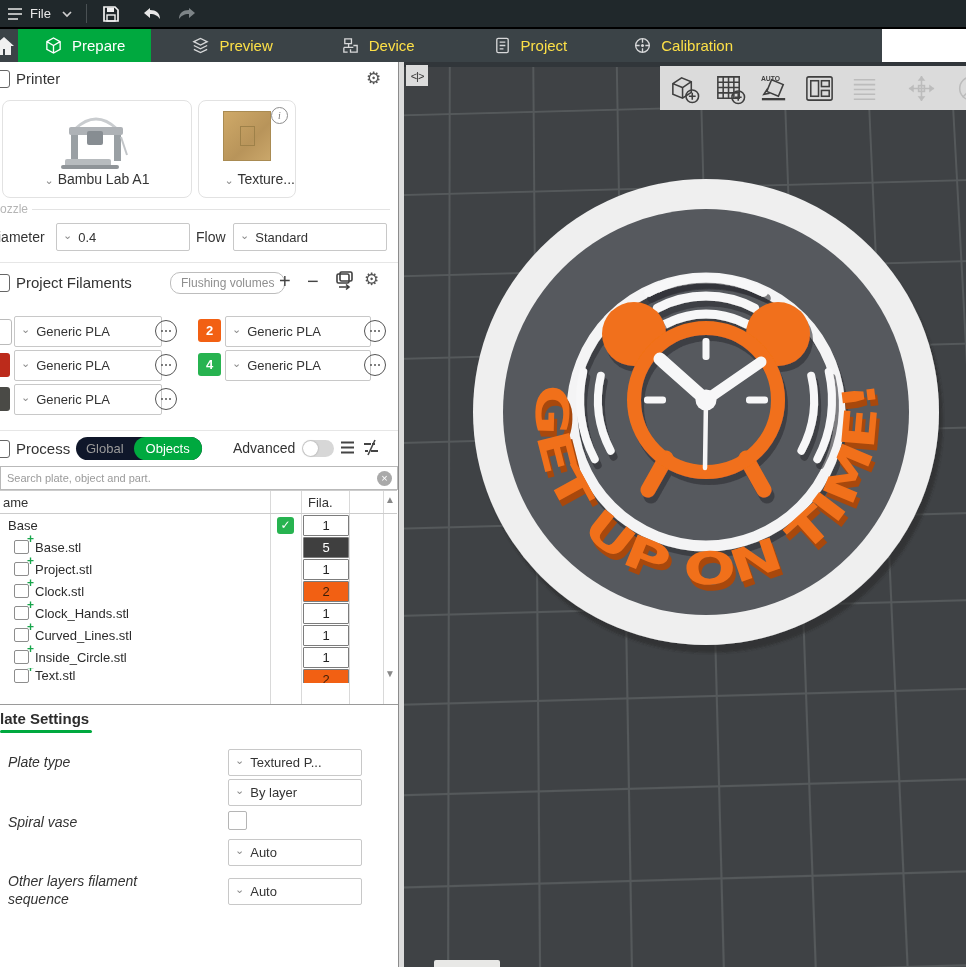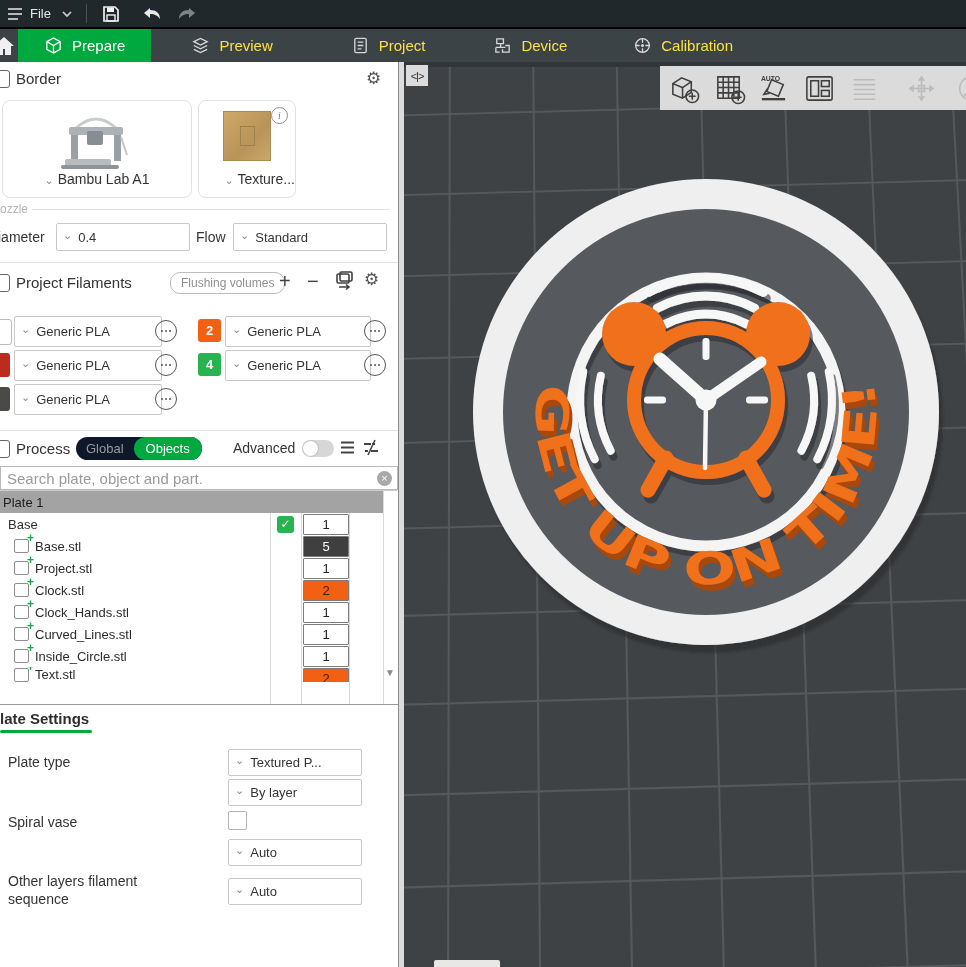--- a/index.html
+++ b/index.html
@@ -6,21 +6,21 @@
   body{width:966px;height:967px;overflow:hidden;background:#fff;
        font-family:"Liberation Sans","DejaVu Sans",sans-serif;color:#333;
        -webkit-font-smoothing:antialiased;position:relative;}
   .abs{position:absolute;}
   
   #topbar{left:0;top:0;width:966px;height:27px;background:#20282b;border-bottom:2px solid #000;}
   #topbar .mi{color:#e9e9e9;font-size:13px;display:flex;align-items:center;gap:6px;height:27px;}
   .tb-sep{left:86px;top:4px;width:1px;height:19px;background:#4a5154;}
   .tb-ic{width:18px;height:18px;}
   
-  #tabbar{left:0;top:29px;width:966px;height:33px;background:#3b4347;display:flex;align-items:stretch;}
+  #tabbar{left:0;top:29px;width:882px;height:33px;background:#3b4347;display:flex;align-items:stretch;}
   .tab{display:flex;align-items:center;gap:9px;padding:0 26px;color:#fde047;font-size:15px;cursor:default;}
   .tab.active{background:#00a93f;color:#fff;}
   .tab svg{width:19px;height:19px;}
   #home-ic{width:26px;display:flex;align-items:center;margin-left:-8px;}
   
   #panel{left:0;top:62px;width:398px;height:905px;background:#fff;}
   .hdr{font-size:15px;color:#333;}
   .gear{font-size:17px;color:#555;}
   .card{border:1px solid #e2e2e2;border-radius:8px;background:#fff;}
   .card.sync{border:1.5px solid #12a650;}
@@ -37,35 +37,35 @@
          font-size:13px;font-weight:bold;color:#fff;}
   .ell{width:20px;height:20px;border:1.5px solid #555;border-radius:50%;display:flex;
        align-items:center;justify-content:center;}
   .ell i{width:2px;height:2px;background:#555;border-radius:50%;box-shadow:-4px 0 0 #555,4px 0 0 #555;}
   .seg{background:#0f172a;border-radius:12px;height:23px;display:flex;align-items:center;font-size:13px;}
   .seg .off{color:#9a9a9a;padding:0 10px;}
   .seg .on{background:#00a93f;color:#fff;border-radius:12px;height:23px;display:flex;align-items:center;padding:0 12px;}
   .switch{width:32px;height:17px;background:#d7d7d7;border-radius:9px;position:relative;}
   .switch i{position:absolute;left:1px;top:1px;width:15px;height:15px;background:#fff;border-radius:50%;box-shadow:0 0 2px rgba(0,0,0,.3);}
   #search{left:0;top:404px;width:396px;height:22px;border:1px solid #b9b9b9;display:flex;align-items:center;}
-  #search input{border:none;outline:none;flex:1;font-size:15px;color:#1d4ed8;padding:0 6px;font-family:inherit;}
+  #search input{border:none;outline:none;flex:1;font-size:11px;color:#1d4ed8;padding:0 6px;font-family:inherit;}
   #search input::placeholder{color:#9a9a9a;}
   .clr{width:15px;height:15px;border-radius:50%;background:#a9a9a9;color:#fff;font-size:11px;
        display:flex;align-items:center;justify-content:center;margin-right:5px;line-height:1;}
   
   .trow{height:22px;display:flex;align-items:center;font-size:13px;color:#2c2c2c;position:relative;}
   .fila-badge{position:absolute;left:303px;width:44px;height:19px;border:1px solid #7c7c7c;border-radius:1px;
               display:flex;align-items:center;justify-content:center;font-size:13px;}
   .addic{width:13px;height:12px;border:1.4px solid #8d8d8d;border-radius:2px;position:relative;margin:0 6px 0 14px;flex:0 0 auto;}
   .addic b{position:absolute;right:-6px;top:-9px;color:#18a54c;font-size:12px;font-weight:bold;}
   .vline{position:absolute;top:0;bottom:0;width:1px;background:#d9d9d9;}
   .chk{width:17px;height:17px;background:#27b350;border-radius:3px;color:#fff;font-size:12px;
        display:flex;align-items:center;justify-content:center;}
   
-  .ps-row{display:flex;align-items:center;position:absolute;left:8px;right:10px;}
+  .ps-row{display:flex;align-items:center;position:absolute;left:8px;right:10px;font-style:italic;}
   .ps-combo{position:absolute;left:228px;width:120px;height:25px;}
   .cb{width:17px;height:17px;border:1px solid #b5b5b5;background:#fff;border-radius:2px;}
   
   #divider{left:398px;top:62px;width:6px;height:905px;background:#dcdcdc;border-left:1px solid #8c8c8c;}
   #viewport{left:404px;top:62px;width:562px;height:905px;background:#3f4245;overflow:hidden;}
   #grid{position:absolute;left:-220px;top:-160px;width:1100px;height:1300px;
         background-image:linear-gradient(#585c5e 2px,transparent 2px),
                          linear-gradient(90deg,#585c5e 2px,transparent 2px);
         background-size:88px 88px;opacity:.85;
         transform:perspective(1500px) rotateX(9deg) rotateZ(-1.6deg);}
@@ -126,47 +126,47 @@
         <path d="M3 6l7-4 7 4v8l-7 4-7-4zM3 6l7 4 7-4M10 10v8" stroke="#fff" fill="none" stroke-width="1.4"></path>
       </svg>
     <span>Prepare</span>
   </div>
   <div class="tab" style="margin-left:14px;">
     <svg viewBox="0 0 20 20">
         <path d="M3 6l7-3.5L17 6l-7 3.5zM3 10l7 3.5L17 10M3 14l7 3.5 7-3.5" stroke="#d7d8d9" fill="none" stroke-width="1.4"></path>
       </svg>
     <span>Preview</span>
   </div>
+  <div class="tab" style="margin-left:16px;">
+    <svg viewBox="0 0 20 20">
+        <path d="M4 3h7v5H4zM8 8v4M3 12h10M3 12v5h4M13 10h4v7h-7v-3" stroke="#d7d8d9" fill="none" stroke-width="1.4"></path>
+      </svg>
+    <span>Device</span>
+  </div>
   <div class="tab" style="margin-left:26px;">
     <svg viewBox="0 0 20 20">
         <rect x="4" y="2.5" width="12" height="15" rx="1.5" stroke="#d7d8d9" fill="none" stroke-width="1.4"></rect>
         <path d="M7 6.5h6M7 10h6M7 13.5h4" stroke="#d7d8d9" stroke-width="1.4"></path>
       </svg>
     <span>Project</span>
-  </div>
-  <div class="tab" style="margin-left:16px;">
-    <svg viewBox="0 0 20 20">
-        <path d="M4 3h7v5H4zM8 8v4M3 12h10M3 12v5h4M13 10h4v7h-7v-3" stroke="#d7d8d9" fill="none" stroke-width="1.4"></path>
-      </svg>
-    <span>Device</span>
   </div>
   <div class="tab" style="margin-left:14px;">
     <svg viewBox="0 0 20 20">
         <circle cx="10" cy="10" r="7.2" stroke="#d7d8d9" fill="none" stroke-width="1.4"></circle>
         <path d="M10 3v4M10 13v4M3 10h4M13 10h4" stroke="#d7d8d9" stroke-width="1.4"></path>
         <circle cx="10" cy="10" r="1.6" fill="#d7d8d9"></circle>
       </svg>
     <span>Calibration</span>
   </div>
 </div>
 
 <div class="abs" id="panel">
 
   <div class="abs" style="left:-6px;top:8px;width:14px;height:16px;border:1.5px solid #666;border-radius:3px;"></div>
-  <div class="abs hdr" style="left:16px;top:8px;">Border</div>
+  <div class="abs hdr" style="left:16px;top:8px;">Printer</div>
   <div class="abs gear" style="left:366px;top:6px;">⚙</div>
 
   <div class="abs card" style="left:2px;top:38px;width:188px;height:96px;">
     <svg class="abs" style="left:48px;top:6px;" width="90" height="62" viewBox="0 0 90 62">
       <path d="M24 22 Q45 2 66 22" stroke="#c9cccf" stroke-width="3" fill="none"></path>
       <rect x="18" y="20" width="54" height="8" rx="2" fill="#aeb2b6"></rect>
       <rect x="20" y="28" width="7" height="26" fill="#9aa0a4"></rect>
       <rect x="63" y="28" width="7" height="26" fill="#9aa0a4"></rect>
       <rect x="36" y="24" width="16" height="14" rx="2" fill="#878d92"></rect>
       <rect x="14" y="52" width="46" height="8" rx="2" fill="#b7bbbe"></rect>
@@ -299,24 +299,26 @@
     <input type="text" placeholder="Search plate, object and part." style="">
     <div class="clr">×</div>
   </div>
 
   <div class="abs" style="left:0;top:428px;width:397px;height:214px;border-top:1px solid #ccc;">
     <div class="vline" style="left:270px;"></div>
     <div class="vline" style="left:301px;"></div>
     <div class="vline" style="left:349px;"></div>
     <div class="vline" style="left:383px;"></div>
 
-
-    <div class="trow" style="background:#a3a3a3;width:383px;">
-      <span style="margin-left:3px;color:#1d1d1d;">Plate 1</span>
-    </div>
+    <div class="trow" style="border-bottom:1px solid #ccc;color:#333;">
+      <span style="margin-left:3px;">ame</span>
+      <span class="abs" style="left:308px;">Fila.</span>
+      <span class="abs" style="left:385px;top:3px;color:#888;font-size:10px;">▲</span>
+    </div>
+
 
     <div class="trow">
       <span style="margin-left:8px;">Base</span>
       <span class="abs chk" style="left:277px;">✓</span>
       <span class="fila-badge" style="background: rgb(255, 255, 255); color: rgb(34, 34, 34);">
           <i style="font-style:normal">1</i>
         </span>
     </div>
 
     <div class="trow">

